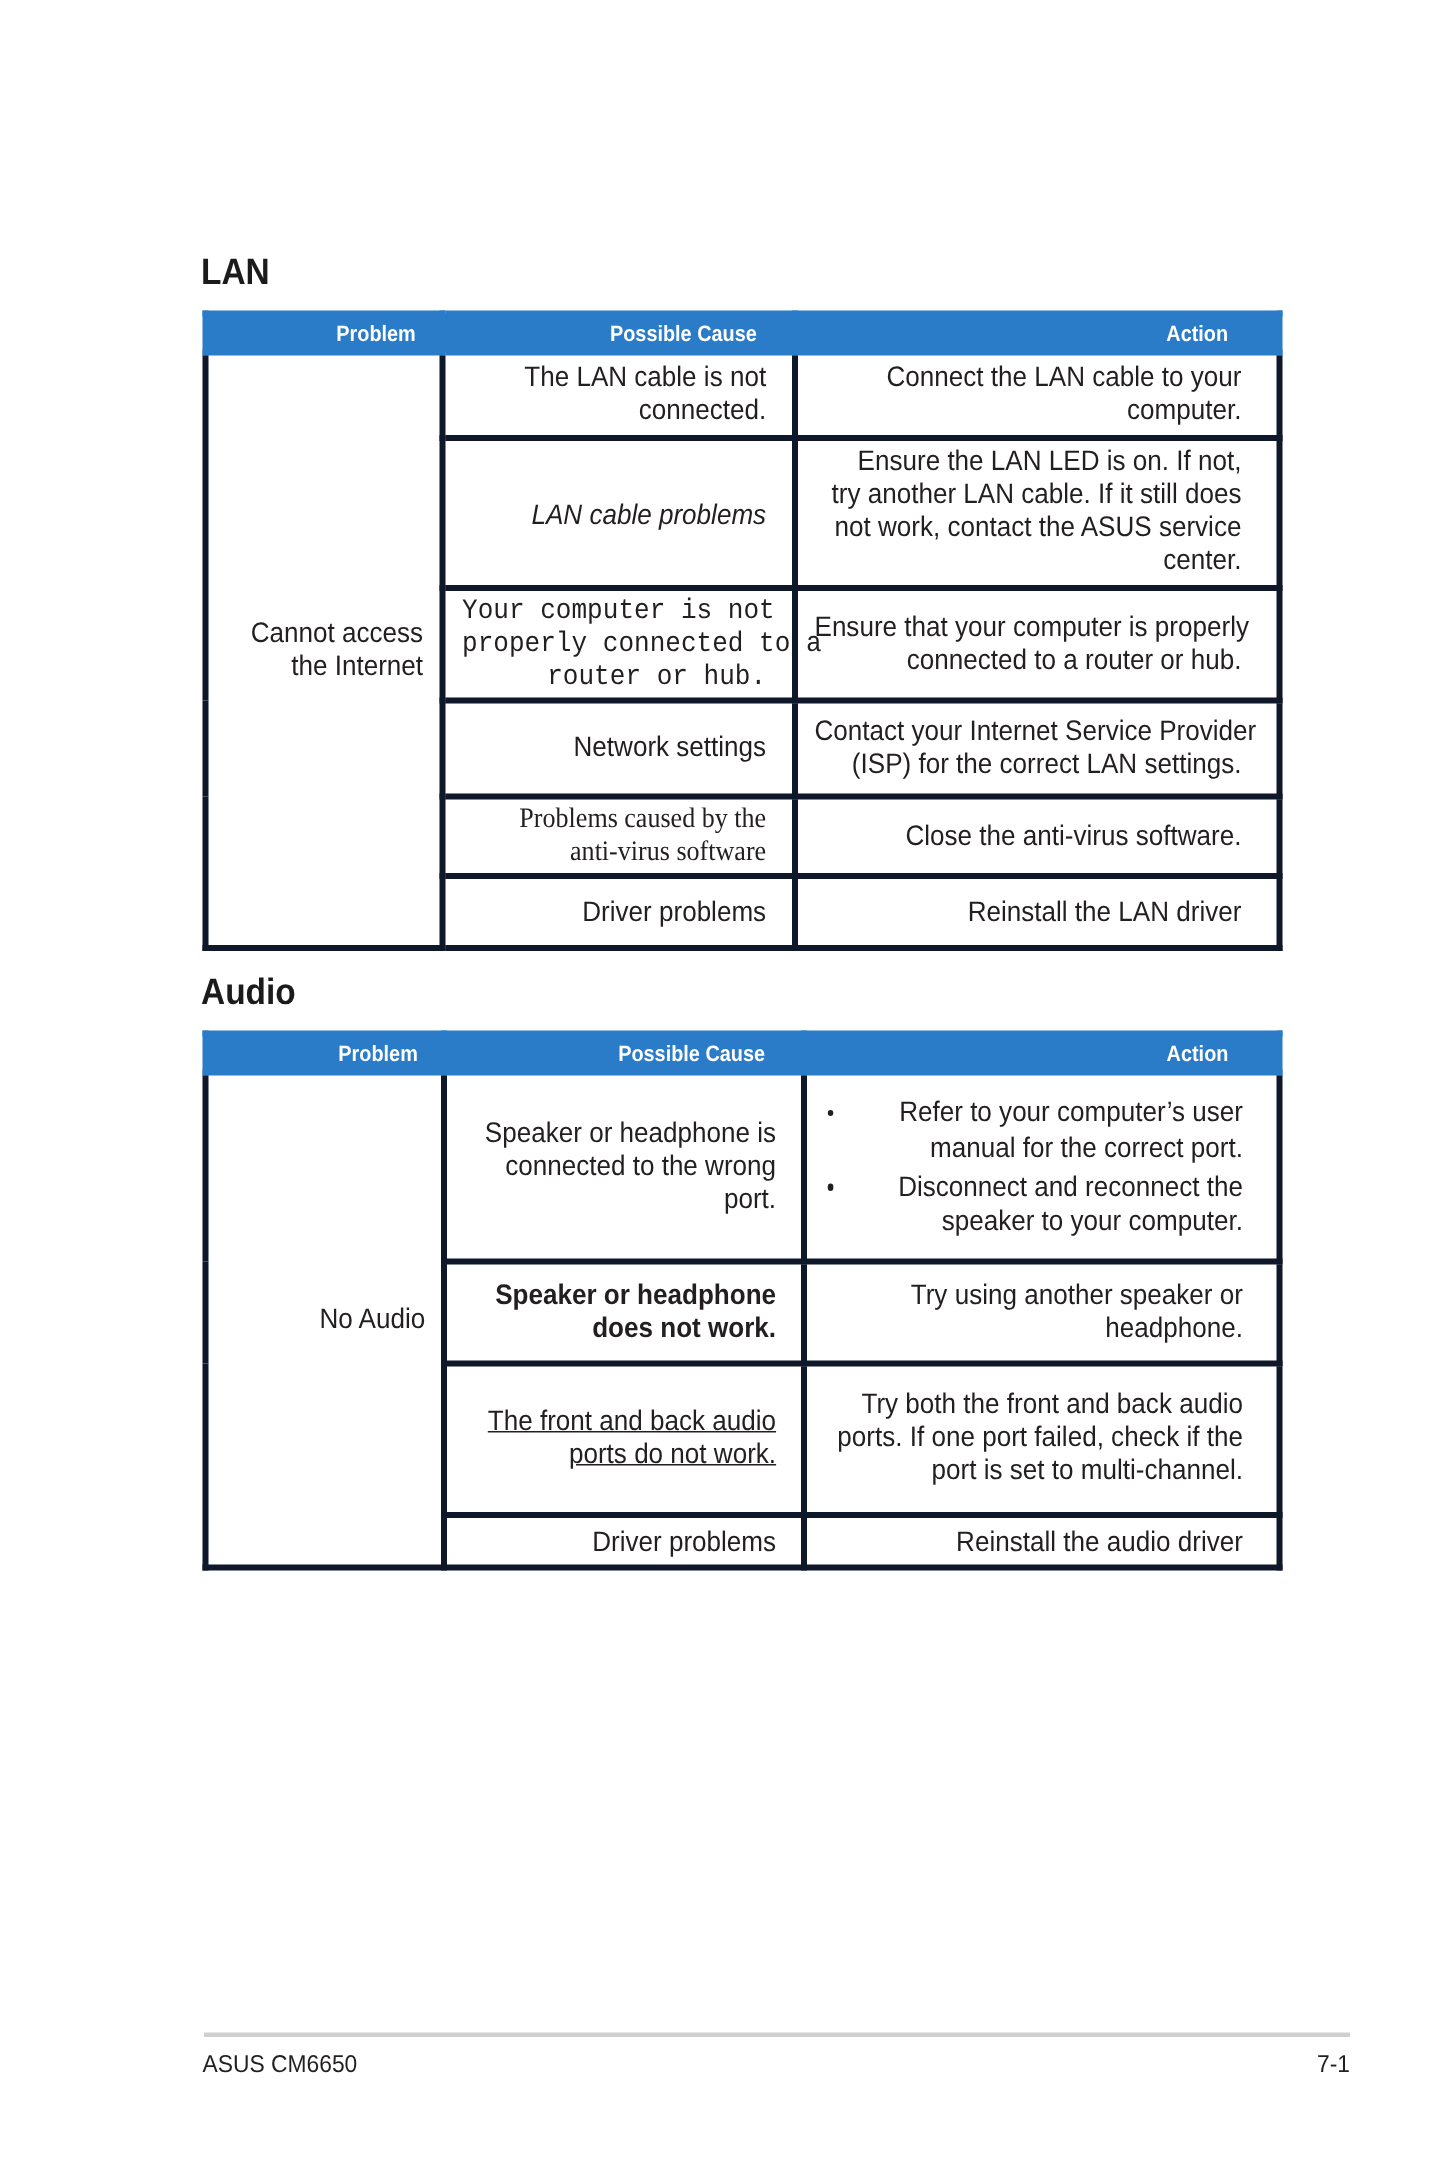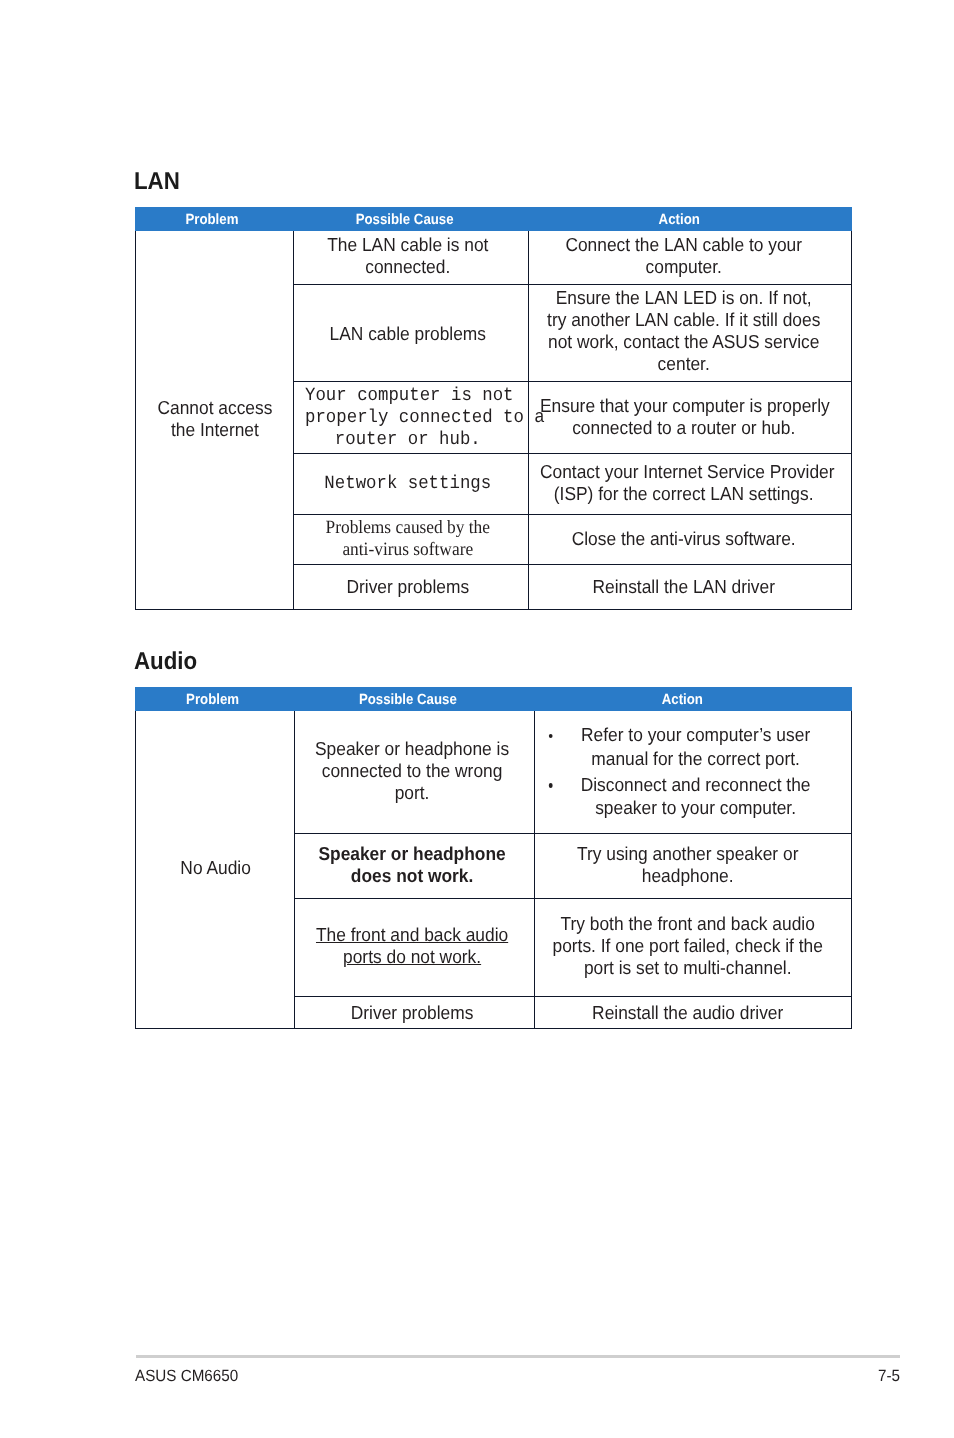--- a/index.html
+++ b/index.html
@@ -35,24 +35,24 @@
   #heading-audio { top: 650.3px; }
 
   
   table.tbl {
     position: absolute;
     border-collapse: collapse;
     table-layout: fixed;
     color: #231f20;
   }
   table.tbl th, table.tbl td {
-    border: 1px solid #0f172a;
+    border: 4px solid #0f172a;
     padding: 0;
     vertical-align: middle;
-    text-align: center;
+    text-align: right;
     font-weight: normal;
   }
   table.tbl thead th {
     background: #2a7bc8;
     border-color: #2a7bc8;
     height: 22px;
   }
   .hl {
     font-size: 14.8px;
     font-weight: bold;
@@ -113,23 +113,23 @@
   }
   #footer-left  { left: 122.7px; transform-origin: left top; }
   #footer-right { left: 866.4px; transform-origin: left top; }
 
   
   #tbl-lan   { left: 123px; top: 206.5px; width: 716px; }
   #tbl-audio { left: 123px; top: 686.5px; width: 716px; }
   col.c1 { width: 157.5px; } col.c2 { width: 235px; } col.c3 { width: 323.5px; }
   col.a1 { width: 159px; }   col.a2 { width: 240px; }  col.a3 { width: 317px; }
   #tbl-lan td.r1 { height: 53.5px; }
-  #tbl-lan td.r2 { height: 96px; }
+  #tbl-lan td.r2 { height: 96px; font-style: italic; }
   #tbl-lan td.r3 { height: 71px; font-family: Liberation Mono, monospace; }
-  #tbl-lan td.r4 { height: 60px; font-family: Liberation Mono, monospace; }
+  #tbl-lan td.r4 { height: 60px; }
   #tbl-lan td.r5 { height: 49.4px; font-family: Liberation Serif, serif; }
   #tbl-lan td.r6 { height: 44px; }
   #tbl-audio td.s1 { height: 122px; }
   #tbl-audio td.s2 { height: 64px; font-weight: bold; }
   #tbl-audio td.s3 { height: 97.5px; text-decoration: underline; }
   #tbl-audio td.s4 { height: 30.5px; }
   #tbl-audio tr.last-row .c { top: 1.1px; }
   #tbl-lan tr.tall-row td.cell-action-4line .c { top: -1.8px; }
   #tbl-lan tr.tall-row td.cell-cause-1line .c { top: 1.2px; }
 </style>
@@ -274,15 +274,15 @@
           </td>
         <td>
             <div class="c">Reinstall the audio driver</div>
           </td>
       </tr>
     </tbody>
   </table>
 
   <div id="footer-rule"></div>
   <div class="footer-text" id="footer-left">ASUS CM6650</div>
-  <div class="footer-text" id="footer-right">7-5</div>
+  <div class="footer-text" id="footer-right">7-1</div>
 
 </div>
 
 </body></html>

